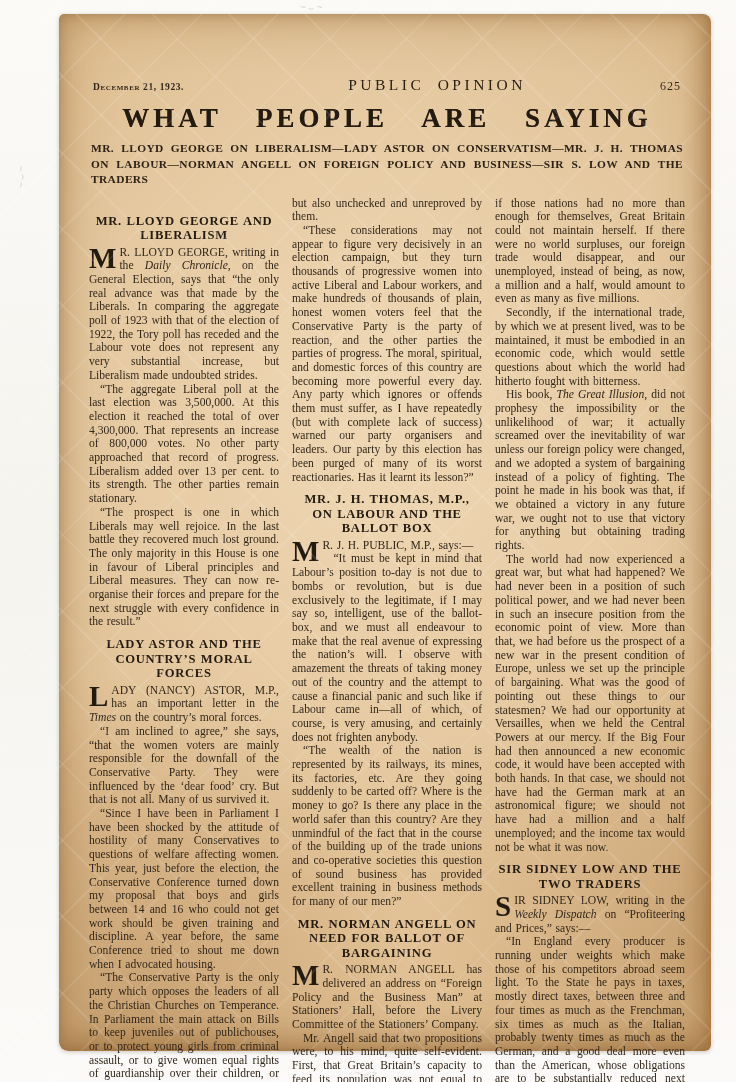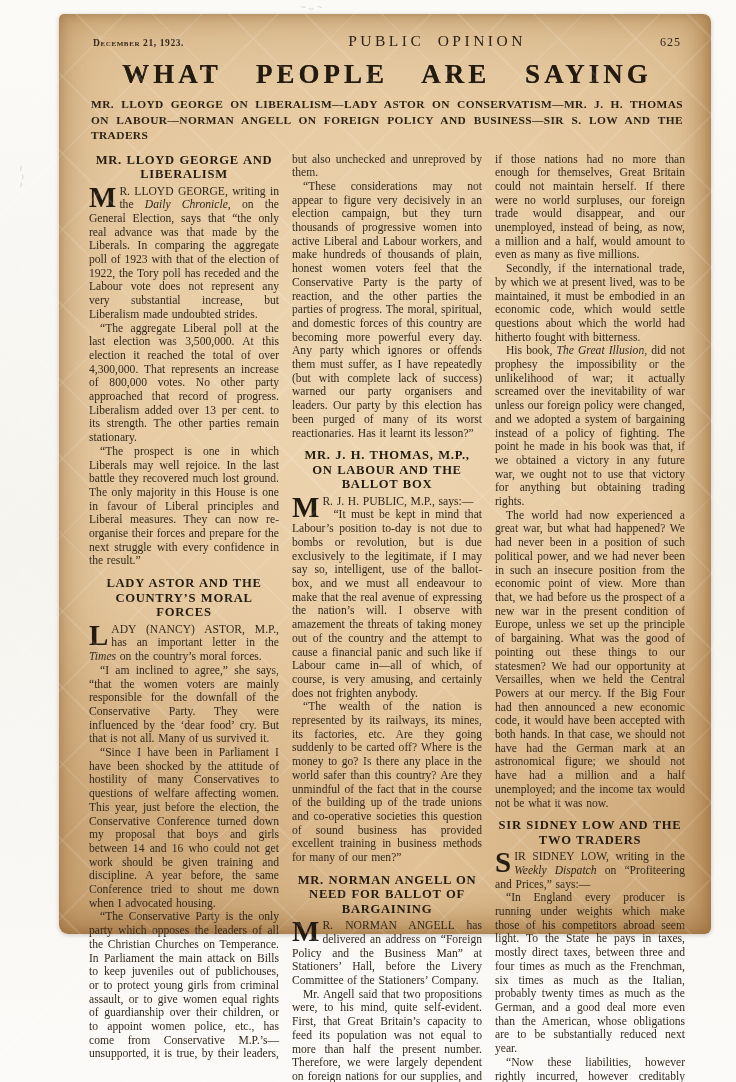--- a/index.html
+++ b/index.html
@@ -15,21 +15,21 @@
       repeating-linear-gradient(45deg,transparent 0 52px,rgba(255,255,255,.20) 52px 54px),
       repeating-linear-gradient(-45deg,transparent 0 52px,rgba(255,255,255,.16) 52px 54px);
     opacity:.55;
   }
   .wm-mark{
     position:absolute;z-index:1;color:#d8d5cf;font-size:10px;letter-spacing:2px;
     font-family:"Liberation Sans",sans-serif;user-select:none;
   }
   
   .page{
-    position:absolute;left:59px;top:14px;width:652px;height:920px;z-index:2;
+    position:absolute;left:59px;top:14px;width:652px;height:1037px;z-index:2;
     border-radius:5px 8px 6px 9px;
     background:
       radial-gradient(120% 80% at 50% 35%,rgba(255,246,224,.38),rgba(255,246,224,0) 62%),
       radial-gradient(75% 60% at 12% 96%,rgba(146,94,42,.28),rgba(146,94,42,0) 55%),
       radial-gradient(70% 55% at 95% 90%,rgba(150,98,45,.25),rgba(150,98,45,0) 55%),
       radial-gradient(150% 120% at 50% 50%,#e6c89f 0%,#ddbc8e 55%,#cfa877 82%,#bb8f5e 100%);
     box-shadow:
       0 1px 4px rgba(60,40,15,.25),
       inset 0 0 55px rgba(130,78,25,.30),
       inset 0 0 9px rgba(100,58,14,.22),
@@ -41,21 +41,21 @@
   .masthead{
     display:flex;align-items:baseline;justify-content:space-between;
     padding:0 4px;
   }
   .m-date{
     font-size:9.5px;font-weight:bold;letter-spacing:.6px;
     font-variant:small-caps;text-transform:capitalize;color:#33271a;
   }
   .m-title{
     font-size:15.5px;letter-spacing:3.5px;word-spacing:6px;color:#2b2013;
-    text-transform:uppercase;margin-left:30px;
+    text-transform:uppercase;margin-left:30px;margin-top:44px;
   }
   .m-page{font-size:12px;color:#33271a;letter-spacing:1px;text-align:right;}
   .headline{
     text-align:center;font-size:27px;font-weight:bold;color:#241b10;
     letter-spacing:4px;word-spacing:24px;margin-top:9px;
     text-shadow:0 0 .6px rgba(36,27,16,.7);
   }
   .subhead{
     margin-top:7px;font-size:11.4px;font-weight:bold;color:#2c2114;
     line-height:15.5px;text-align:justify;text-align-last:justify;
@@ -64,21 +64,21 @@
   .columns{
     margin-top:9px;height:932px;overflow:hidden;
     column-count:3;column-gap:13px;column-fill:auto;
     font-size:11.6px;line-height:13.7px;text-align:justify;
     word-spacing:.8px;color:#32271a;
   }
   .article h2{
     font-size:12.6px;line-height:14.5px;font-weight:bold;color:#241b10;
     text-align:center;letter-spacing:.7px;margin:8px 0 3px;
   }
-  .article:first-child h2{margin-top:0;}
+  .article:first-child h2{margin-top:17px;}
   .article p{margin:0;text-indent:11px;}
   .article p.opener{text-indent:0;}
   .article p.opener::first-letter{
     float:left;font-size:29px;line-height:23px;font-weight:bold;
     padding:1px 3px 0 0;color:#241b10;
   }
   .article p i{}
 </style>
 </head>
 <body>

